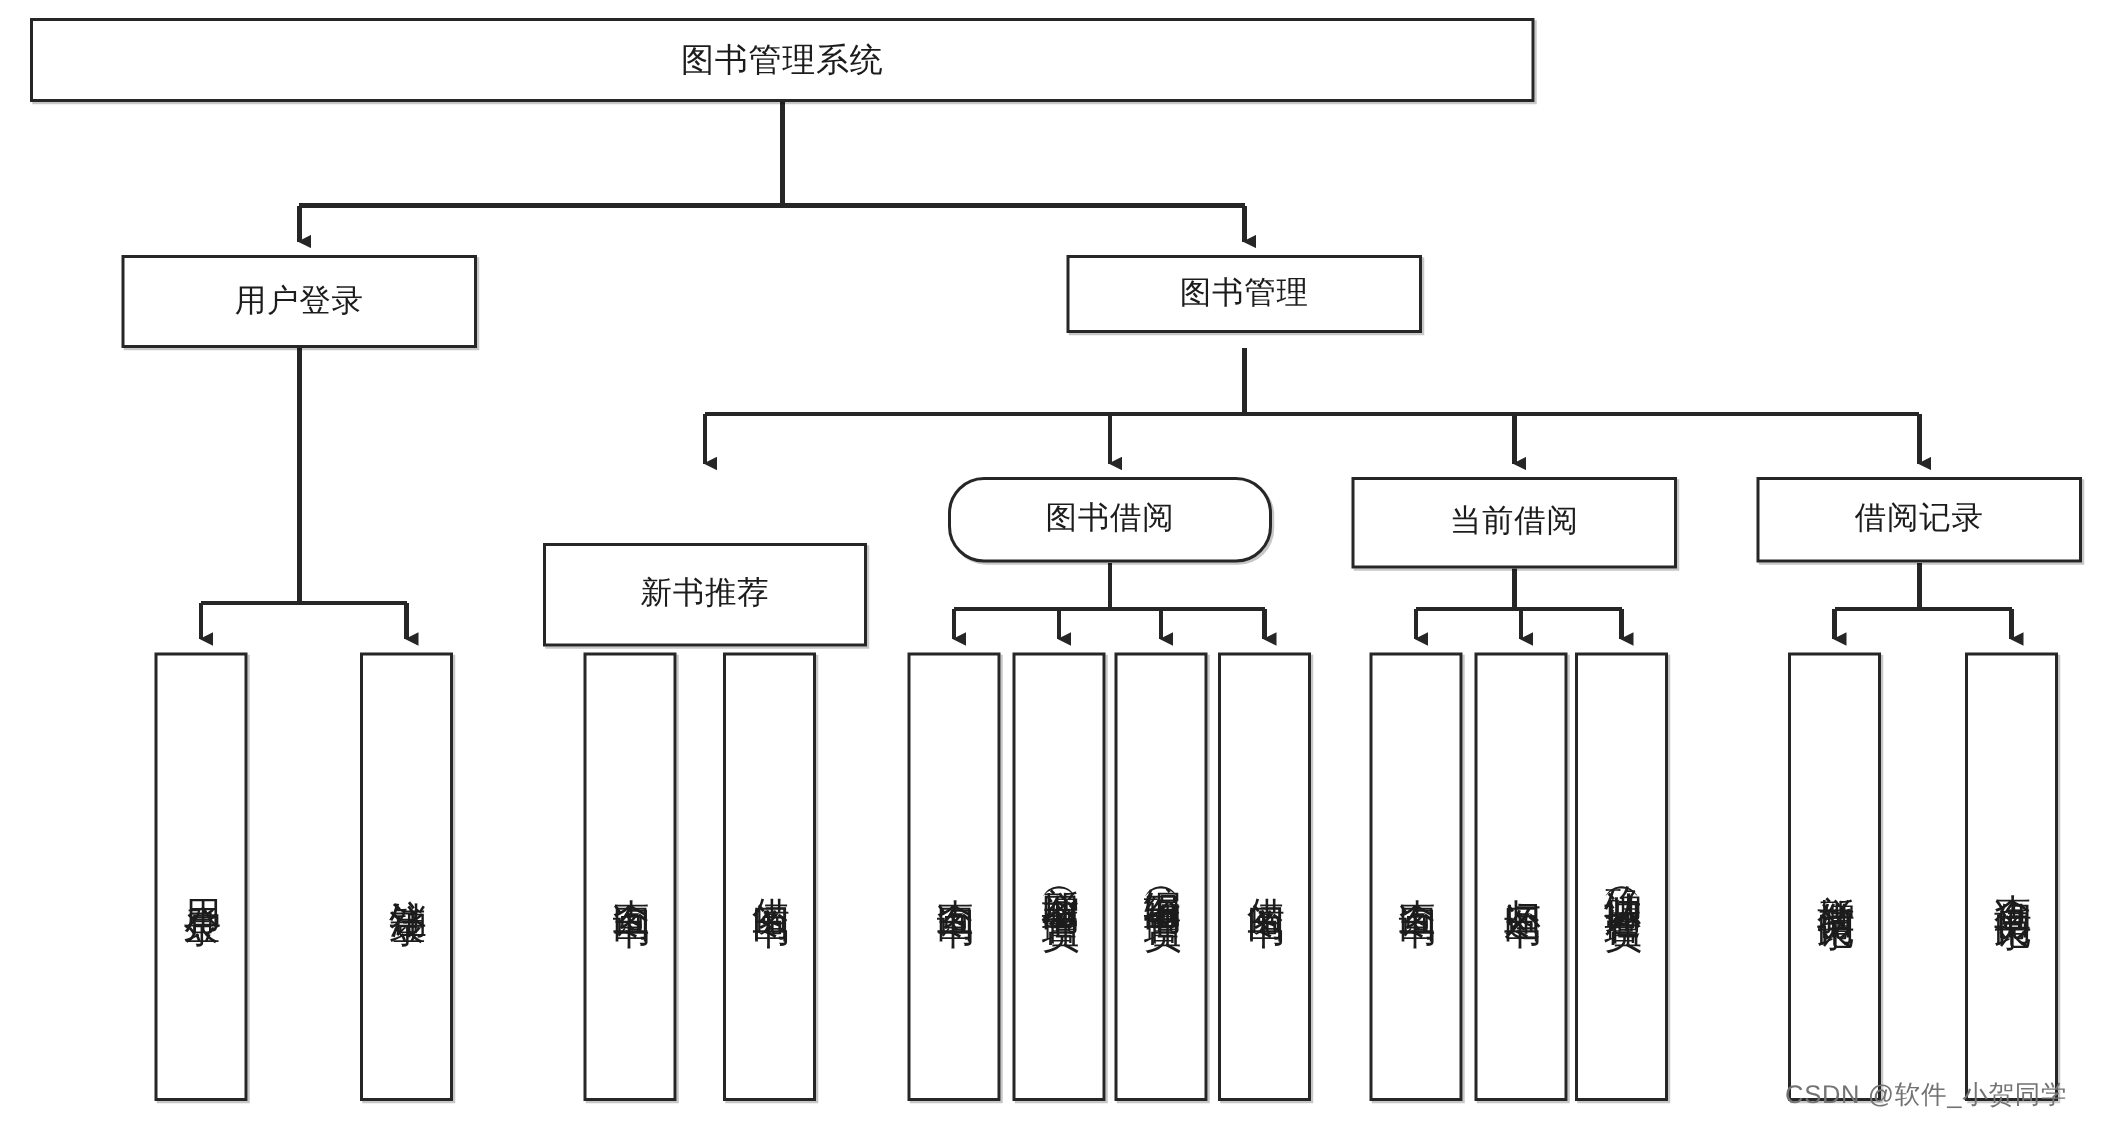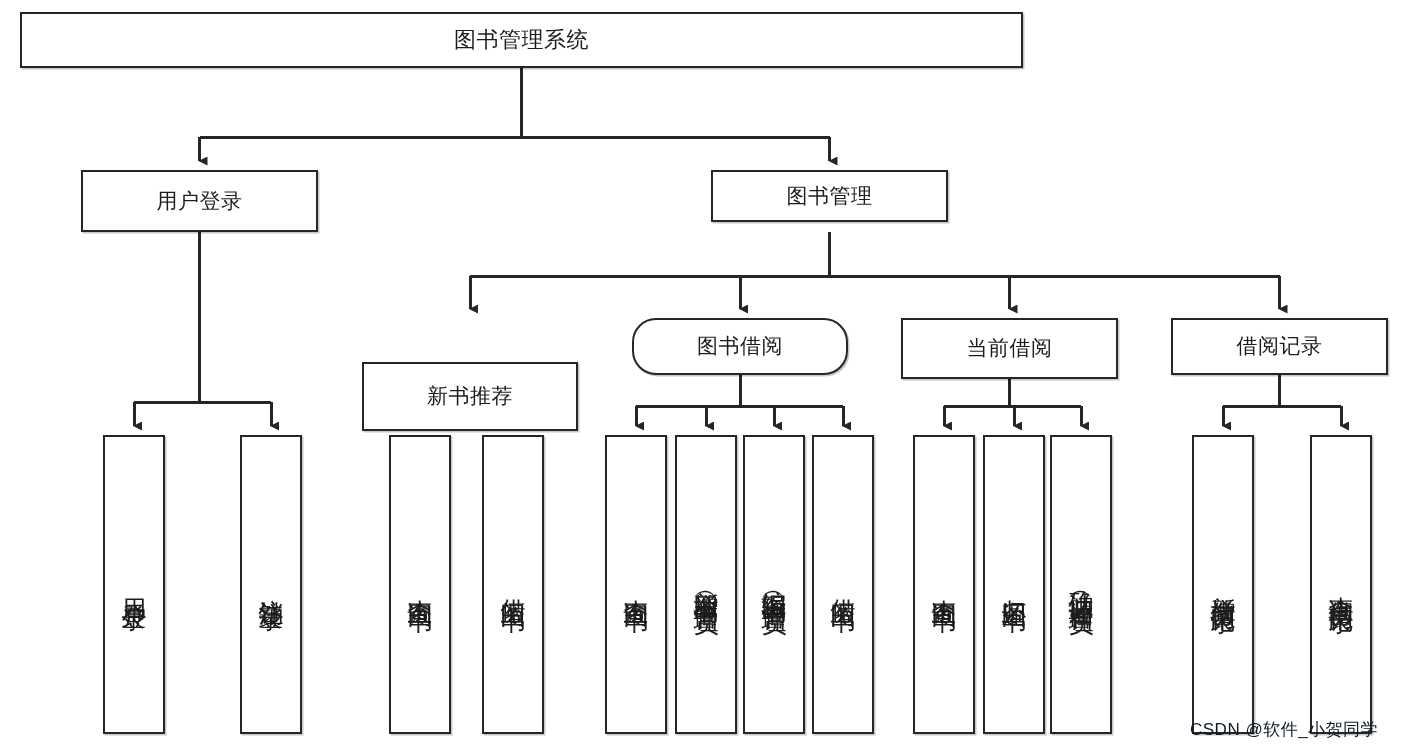--- a/index.html
+++ b/index.html
@@ -57,21 +57,21 @@
   .node.vertical .node-label {
     writing-mode: vertical-rl;
     text-orientation: upright;
     font-size: 25px;
     letter-spacing: 3px;
     line-height: 1;
     max-height: 100%;
   }
   .watermark {
     position: absolute;
-    color: #0f172a;
+    color: #737373;
     font-size: 17px;
     white-space: nowrap;
     font-family: "Liberation Sans", "DejaVu Sans", sans-serif;
     letter-spacing: 0.5px;
   }
 </style>
 </head>
 <body>
 
 <div id="diagram-root">

